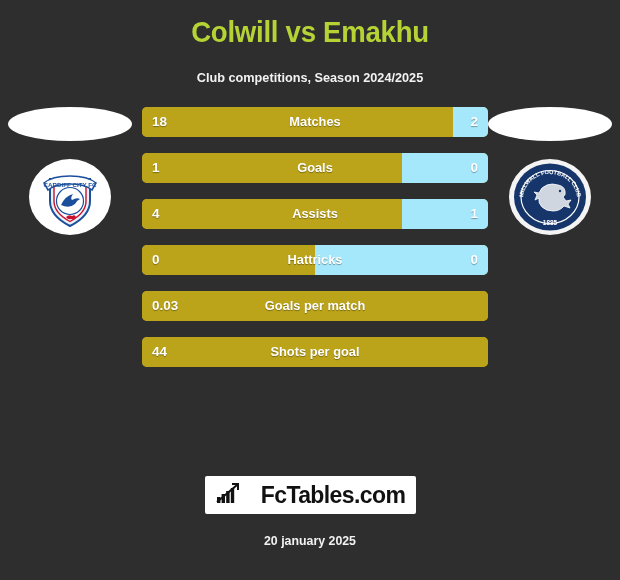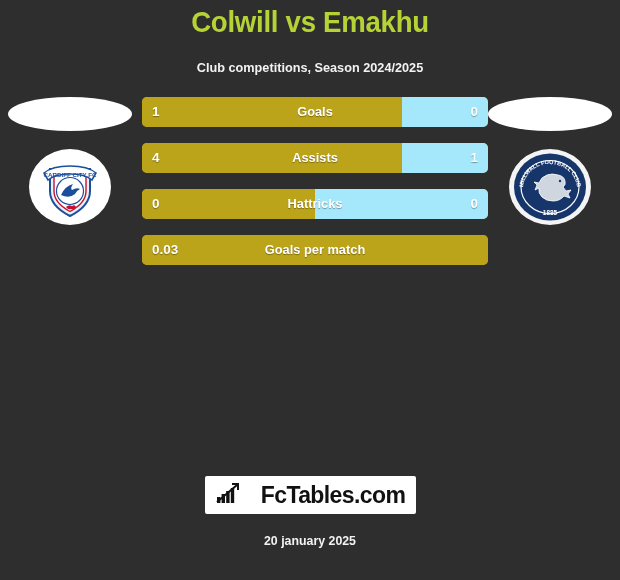--- a/index.html
+++ b/index.html
@@ -11,21 +11,21 @@
     height: 580px;
     background: #2e2e2e;
     font-family: "Liberation Sans", sans-serif;
     overflow: hidden;
     position: relative;
   }
 
   
   .header {
     text-align: center;
-    padding-top: 4px;
+    padding-top: 14px;
   }
   .title {
     color: #b5d334;
     font-size: 30px;
     font-weight: bold;
     letter-spacing: -0.3px;
     line-height: 36px;
     margin: 0;
     transform: scaleX(0.92);
   }
@@ -191,20 +191,27 @@
         <path d="M50 30 q6 1 7 6 q1 4 -2 6 l3 4 l5 -1 l-3 4 l2 4 l-6 -2 q-4 5 -11 5 q-7 0 -11 -4
                  q-4 -4 -3 -9 l-4 2 l2 -5 l-3 -3 l5 1 q2 -6 8 -8 q5 -2 11 0 z" fill="#cfd6e0" stroke="#ffffff" stroke-width="0.8"></path>
         <circle cx="52" cy="36" r="1.2" fill="#16366b"></circle>
         <text x="42" y="70" text-anchor="middle" font-family="Liberation Sans, sans-serif" font-size="6.5" font-weight="bold" fill="#ffffff">1885</text>
       </svg>
     </div>
   </div>
 
   <div class="bars">
 
+    <div class="bar-row">
+      <div class="bar-fill-home" style="width:90%"></div>
+      <div class="bar-fill-away" style="width:10%"></div>
+      <span class="bar-value home">18</span>
+      <span class="bar-label">Matches</span>
+      <span class="bar-value away">2</span>
+    </div>
 
     <div class="bar-row">
       <div class="bar-fill-home" style="width:75%"></div>
       <div class="bar-fill-away" style="width:25%"></div>
       <span class="bar-value home">1</span>
       <span class="bar-label">Goals</span>
       <span class="bar-value away">0</span>
     </div>
 
     <div class="bar-row">
@@ -222,20 +229,25 @@
       <span class="bar-label">Hattricks</span>
       <span class="bar-value away">0</span>
     </div>
 
     <div class="bar-row single">
       <div class="bar-fill-home" style="width:100%"></div>
       <span class="bar-value home">0.03</span>
       <span class="bar-label">Goals per match</span>
     </div>
 
+    <div class="bar-row single">
+      <div class="bar-fill-home" style="width:100%"></div>
+      <span class="bar-value home">44</span>
+      <span class="bar-label">Shots per goal</span>
+    </div>
 
 
   </div>
 </div>
 
 <div class="footer">
   <div class="brand">
     <span>
       <svg width="26" height="24" viewBox="0 0 26 24" aria-hidden="true">
         <path d="M2 21 L22 4" stroke="#111111" stroke-width="2" fill="none"></path>

